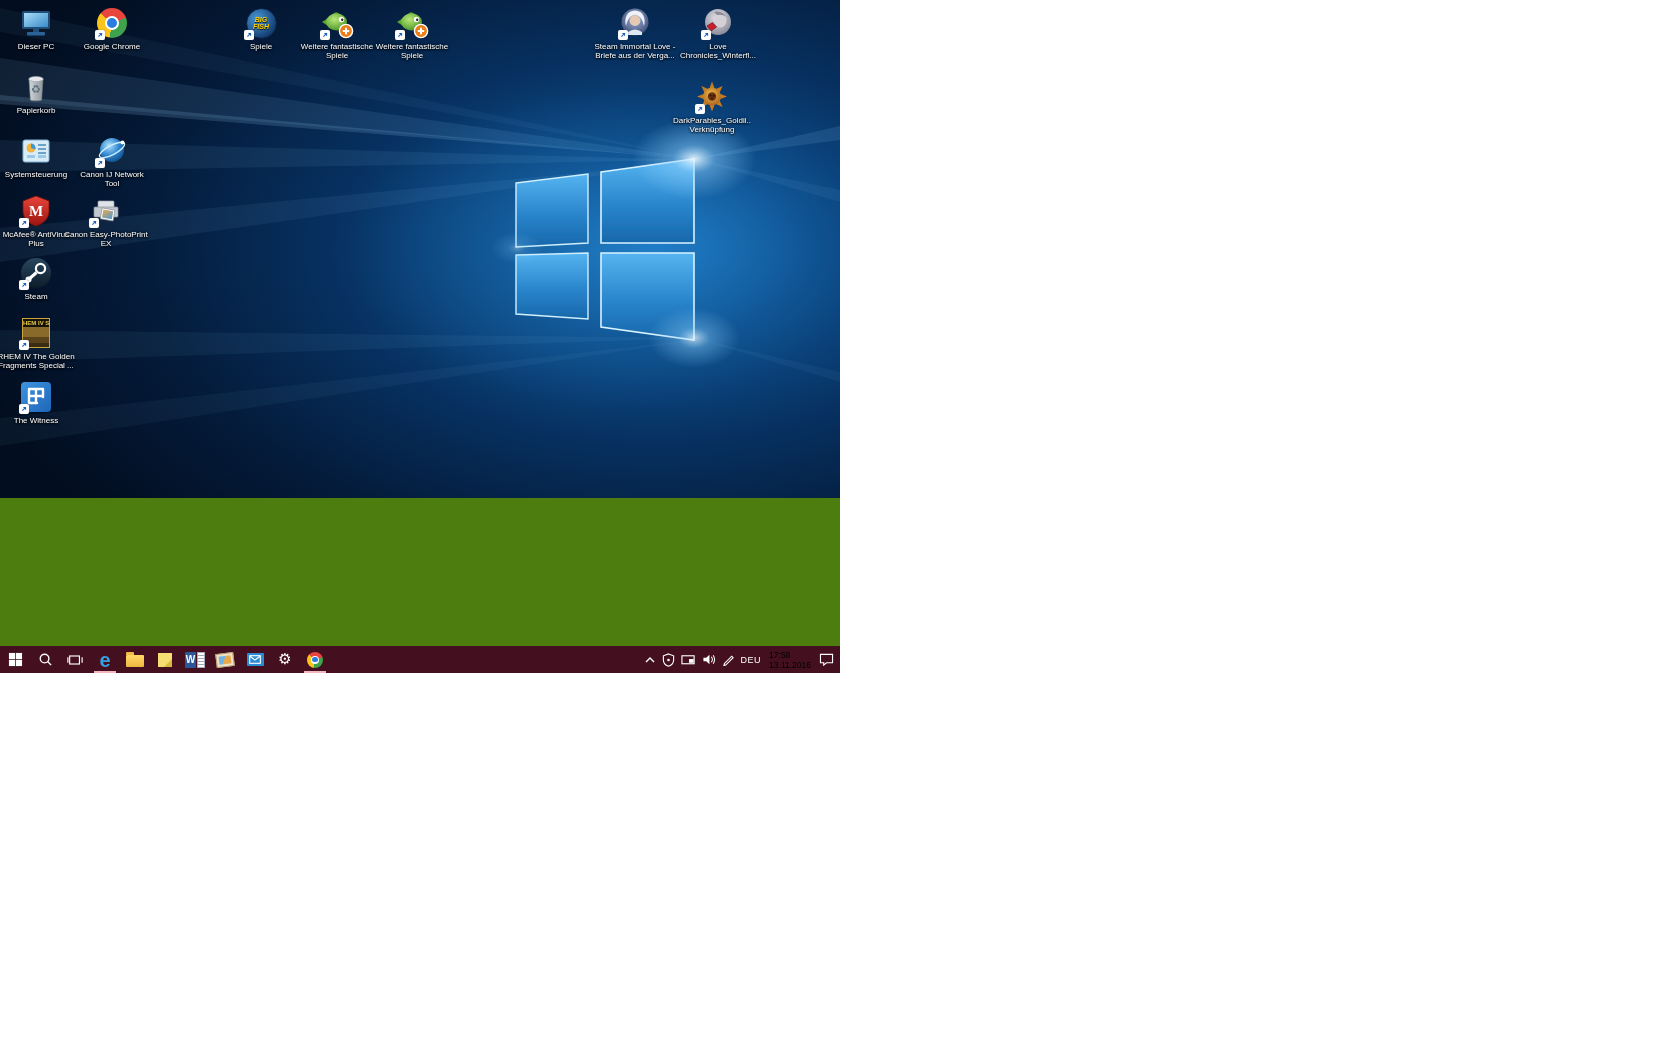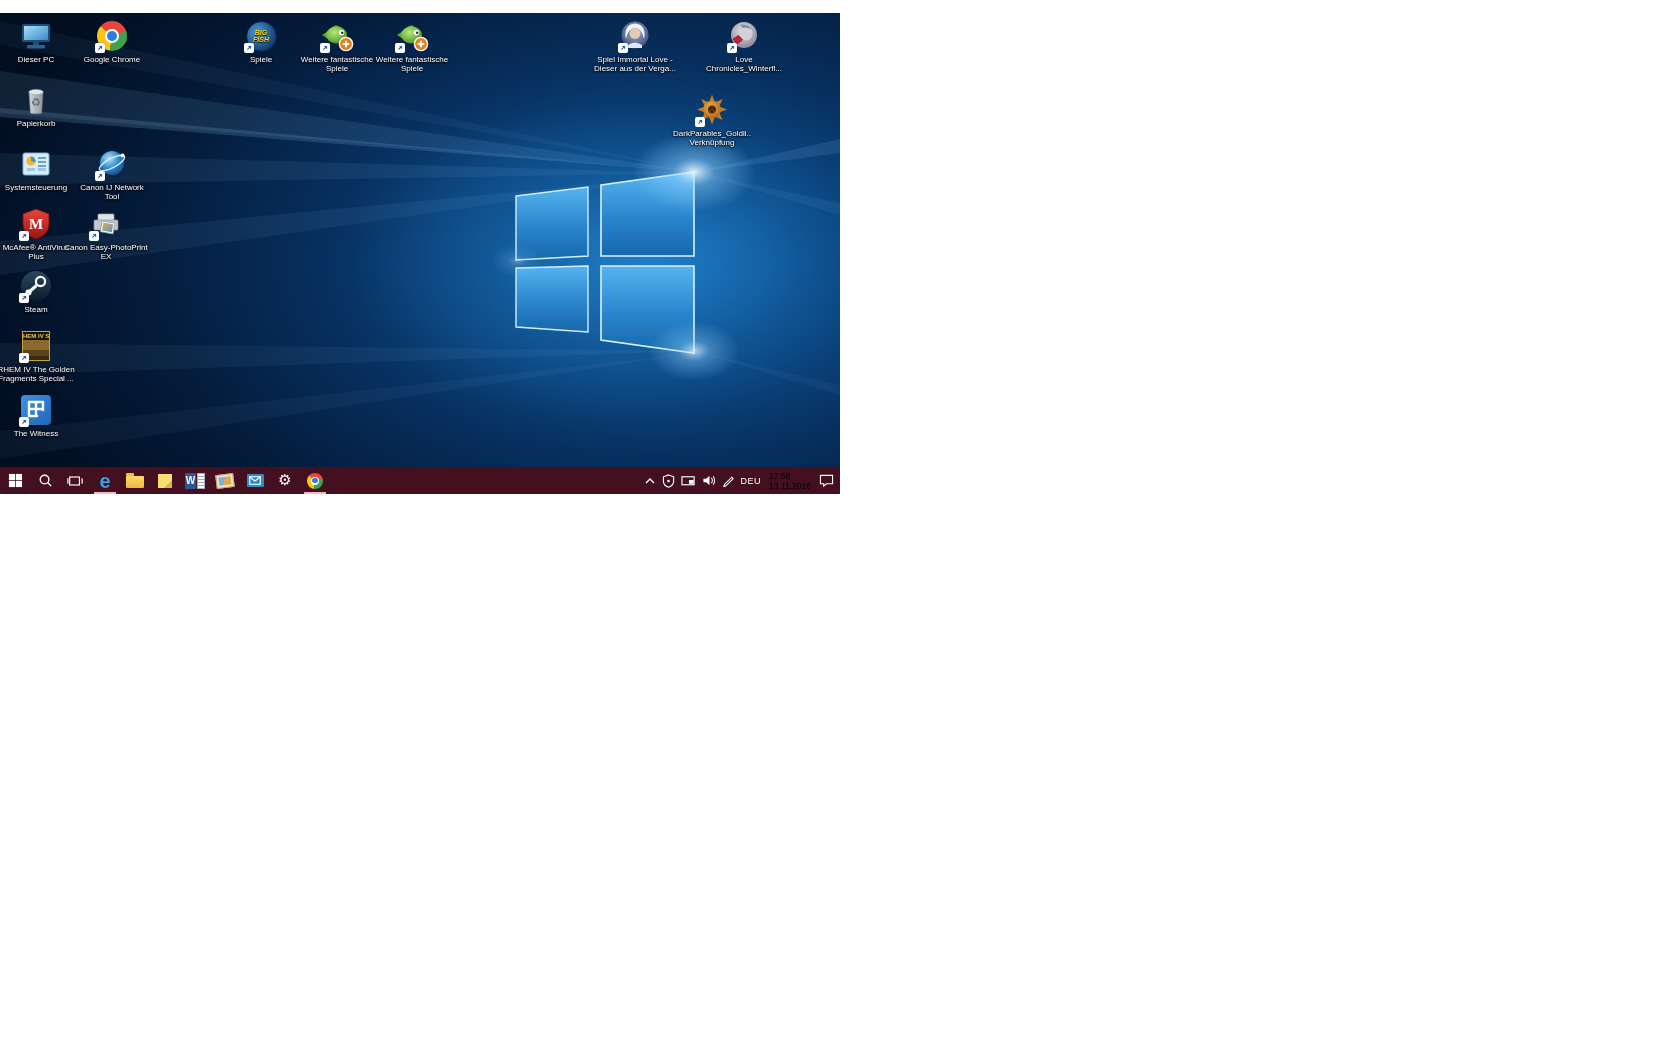--- a/index.html
+++ b/index.html
@@ -1,19 +1,19 @@
 <!DOCTYPE html>
 <html><head>
 <meta charset="utf-8">
 <style>
   html,body{margin:0;padding:0;background:#ffffff;font-family:"Liberation Sans",sans-serif;}
   body{width:1680px;height:1050px;position:relative;overflow:hidden;}
 
   
-  .desktop{position:absolute;left:0;top:0;width:840px;height:481px;overflow:hidden;background:#4d7c0f;margin-top:13px;}
+  .desktop{position:absolute;left:0;top:0;width:840px;height:673px;overflow:hidden;background:#4d7c0f;}
   .wall{position:absolute;left:0;top:0;}
 
   
   .dcell{position:absolute;display:flex;flex-direction:column;align-items:center;cursor:default;}
   .art{width:34px;height:34px;position:relative;display:flex;align-items:center;justify-content:center;flex:0 0 auto;}
   .lbl{margin-top:2px;font-size:8px;line-height:9px;color:#fff;text-align:center;
        text-shadow:0 1px 2px #000,0 0 3px rgba(0,0,0,.9);word-wrap:break-word;width:100%;}
   .sc{position:absolute;left:0;bottom:0;width:10px;height:10px;background:#fff;border-radius:2px;
       box-shadow:0 0 1px #345;display:flex;align-items:center;justify-content:center;}
   .sc svg{display:block;}
@@ -388,24 +388,24 @@
         <path d="M17 4.5 C8.5 4.5 6 13 8 20 C9.5 13.5 12 9.5 17 8.8 C22 9.5 24.5 13.5 26 20 C28 13 25.5 4.5 17 4.5 Z" fill="#eef2f8"></path>
         <circle cx="17" cy="14.5" r="5.4" fill="#e6c9b2"></circle>
         <path d="M10 26 Q17 21 24 26 L24 29 L10 29 Z" fill="#dfe7f2"></path>
       </svg>
       <span class="sc">
           <svg width="8" height="8" viewBox="0 0 10 10">
             <path d="M3 7 L7 3 M4.2 3 H7 V5.8" stroke="#1b62c0" stroke-width="1.3" fill="none"></path>
           </svg>
         </span>
     </div>
-    <div class="lbl">Spiel Immortal Love - Dieser aus der Verga...</div>
-  </div>
-
-  <div class="dcell" style="left:702px;top:6px;width:84px">
+    <div class="lbl">Steam Immortal Love - Briefe aus der Verga...</div>
+  </div>
+
+  <div class="dcell" style="left:676px;top:6px;width:84px">
     <div class="art">
       <svg width="34" height="34" viewBox="0 0 34 34">
         <defs>
             <radialGradient id="gry" cx="45%" cy="35%" r="75%">
               <stop offset="0" stop-color="#e2e2ea"></stop>
               <stop offset="1" stop-color="#7e7e8c"></stop>
             </radialGradient>
           </defs>
         <circle cx="17" cy="16" r="13" fill="url(#gry)"></circle>
         <ellipse cx="19.5" cy="13.5" rx="6" ry="8" fill="#d4d0d8"></ellipse>

